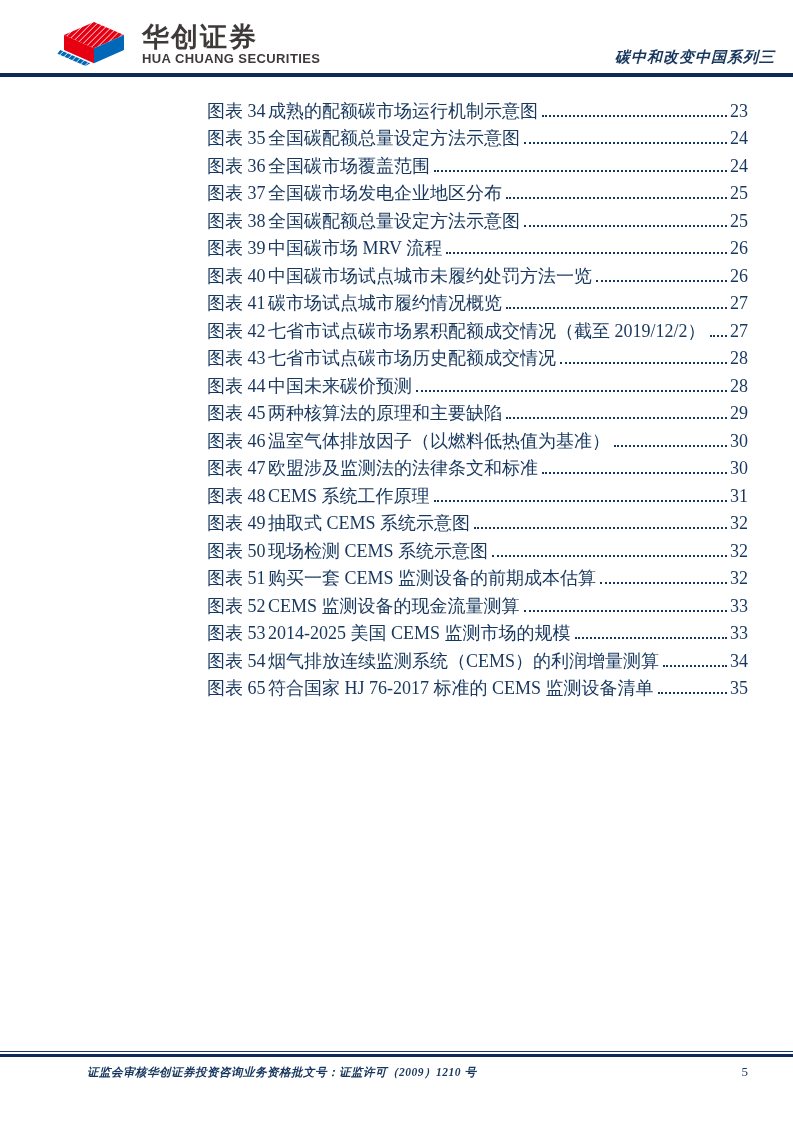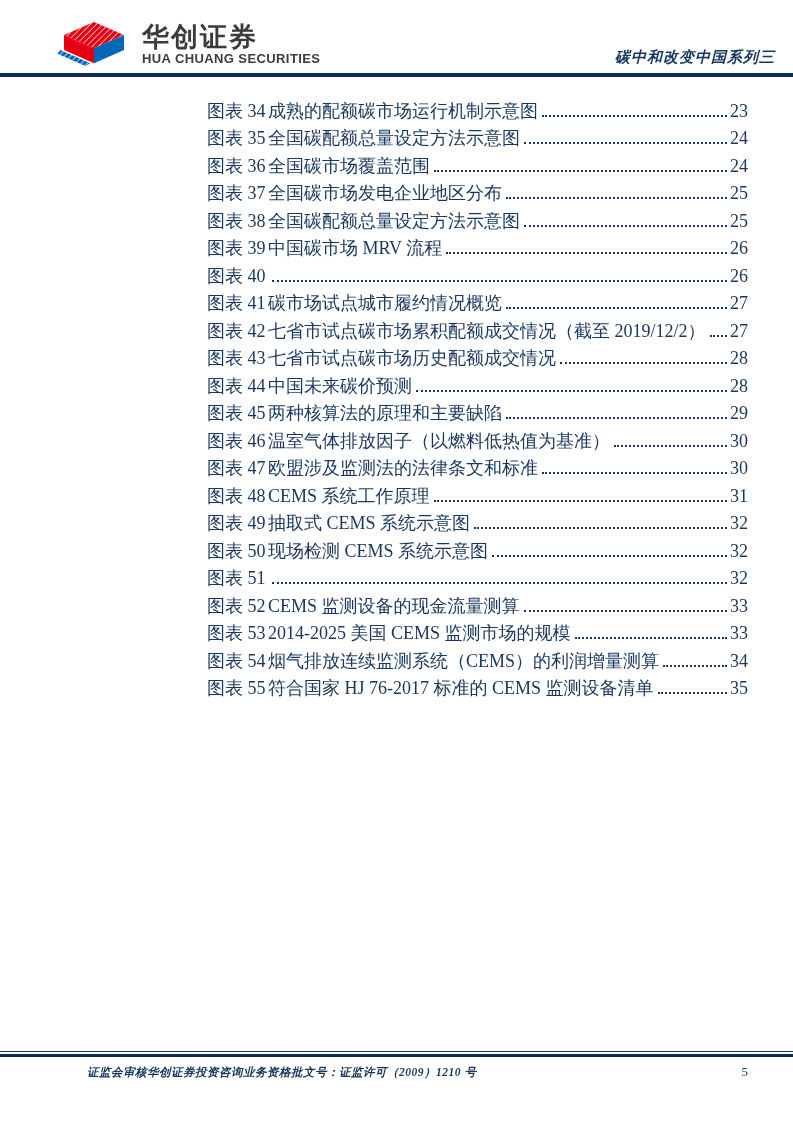--- a/index.html
+++ b/index.html
@@ -147,20 +147,21 @@
         <span class="toc-page">25</span>
       </div>
       <div class="toc-row">
         <span class="toc-label">图表 39</span>
         <span class="toc-title">中国碳市场 MRV 流程</span>
         <span class="toc-dots"></span>
         <span class="toc-page">26</span>
       </div>
       <div class="toc-row">
         <span class="toc-label">图表 40</span>
+        <span class="toc-title">中国碳市场试点城市未履约处罚方法一览</span>
         <span class="toc-dots"></span>
         <span class="toc-page">26</span>
       </div>
       <div class="toc-row">
         <span class="toc-label">图表 41</span>
         <span class="toc-title">碳市场试点城市履约情况概览</span>
         <span class="toc-dots"></span>
         <span class="toc-page">27</span>
       </div>
       <div class="toc-row">
@@ -212,20 +213,21 @@
         <span class="toc-page">32</span>
       </div>
       <div class="toc-row">
         <span class="toc-label">图表 50</span>
         <span class="toc-title">现场检测 CEMS 系统示意图</span>
         <span class="toc-dots"></span>
         <span class="toc-page">32</span>
       </div>
       <div class="toc-row">
         <span class="toc-label">图表 51</span>
+        <span class="toc-title">购买一套 CEMS 监测设备的前期成本估算</span>
         <span class="toc-dots"></span>
         <span class="toc-page">32</span>
       </div>
       <div class="toc-row">
         <span class="toc-label">图表 52</span>
         <span class="toc-title">CEMS 监测设备的现金流量测算</span>
         <span class="toc-dots"></span>
         <span class="toc-page">33</span>
       </div>
       <div class="toc-row">
@@ -234,21 +236,21 @@
         <span class="toc-dots"></span>
         <span class="toc-page">33</span>
       </div>
       <div class="toc-row">
         <span class="toc-label">图表 54</span>
         <span class="toc-title">烟气排放连续监测系统（CEMS）的利润增量测算</span>
         <span class="toc-dots"></span>
         <span class="toc-page">34</span>
       </div>
       <div class="toc-row">
-        <span class="toc-label">图表 55</span>
+        <span class="toc-label">图表 65</span>
         <span class="toc-title">符合国家 HJ 76-2017 标准的 CEMS 监测设备清单</span>
         <span class="toc-dots"></span>
         <span class="toc-page">35</span>
       </div>
     </div>
 
   <div class="footer">
     <div class="footer-rule-thin"></div>
     <div class="footer-rule-gap"></div>
     <div class="footer-rule-thick"></div>

